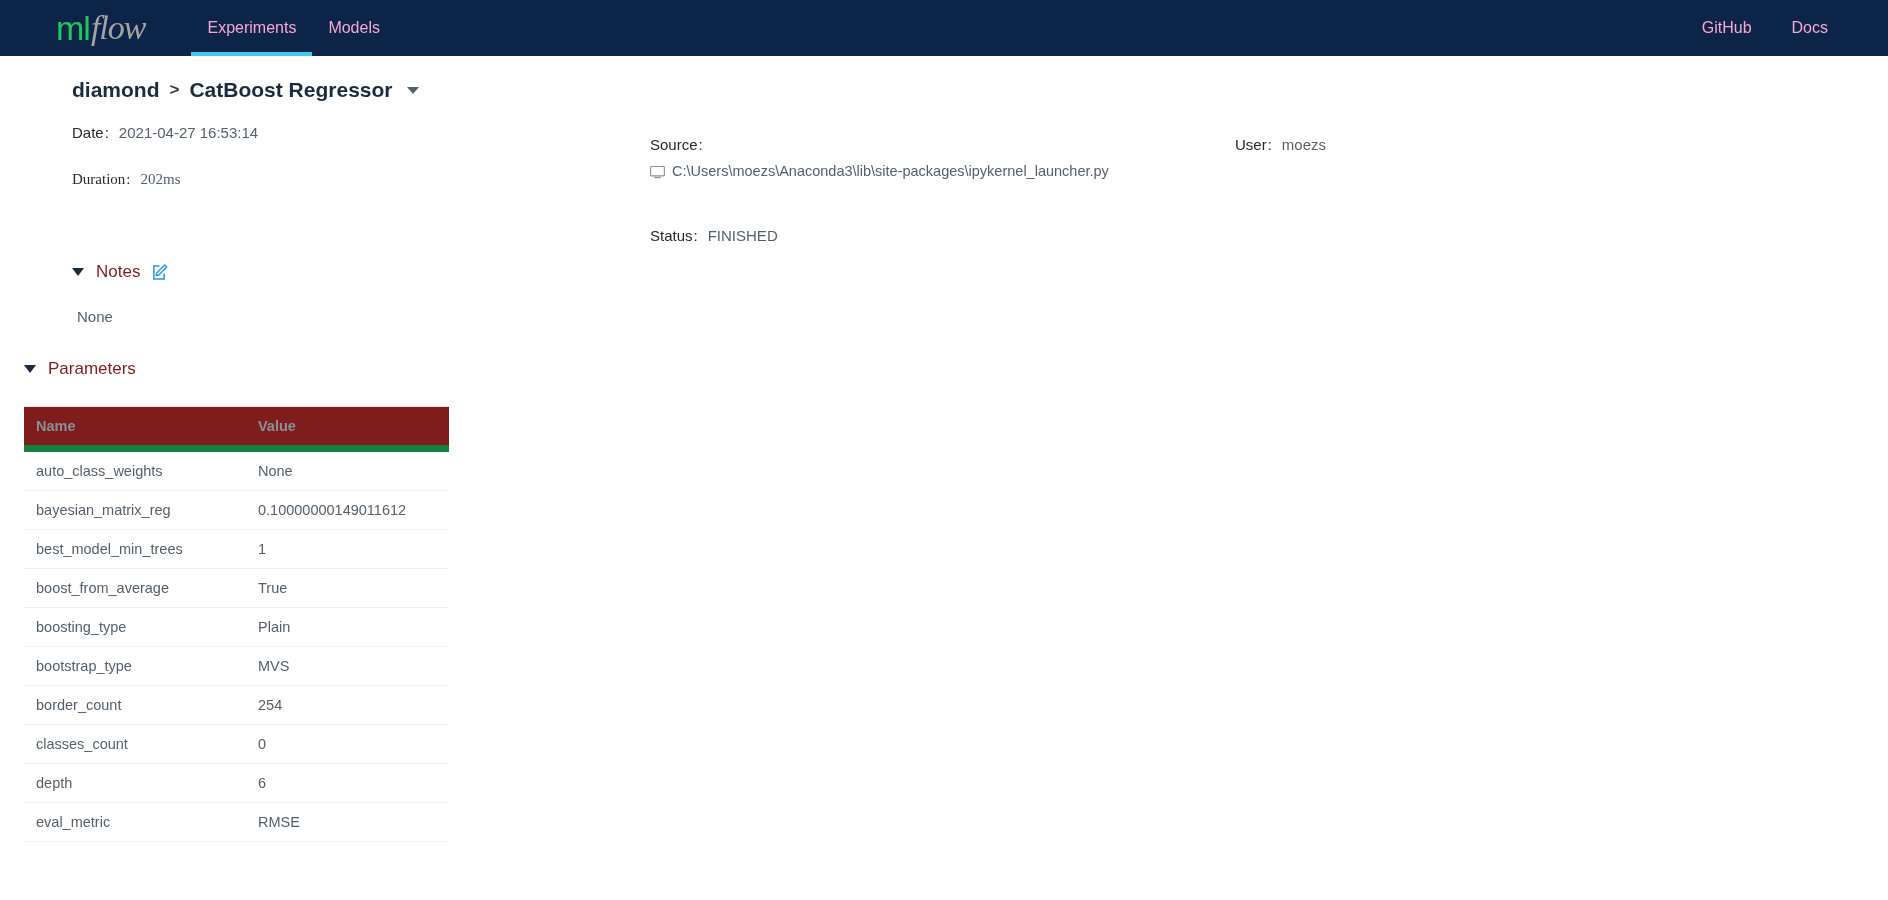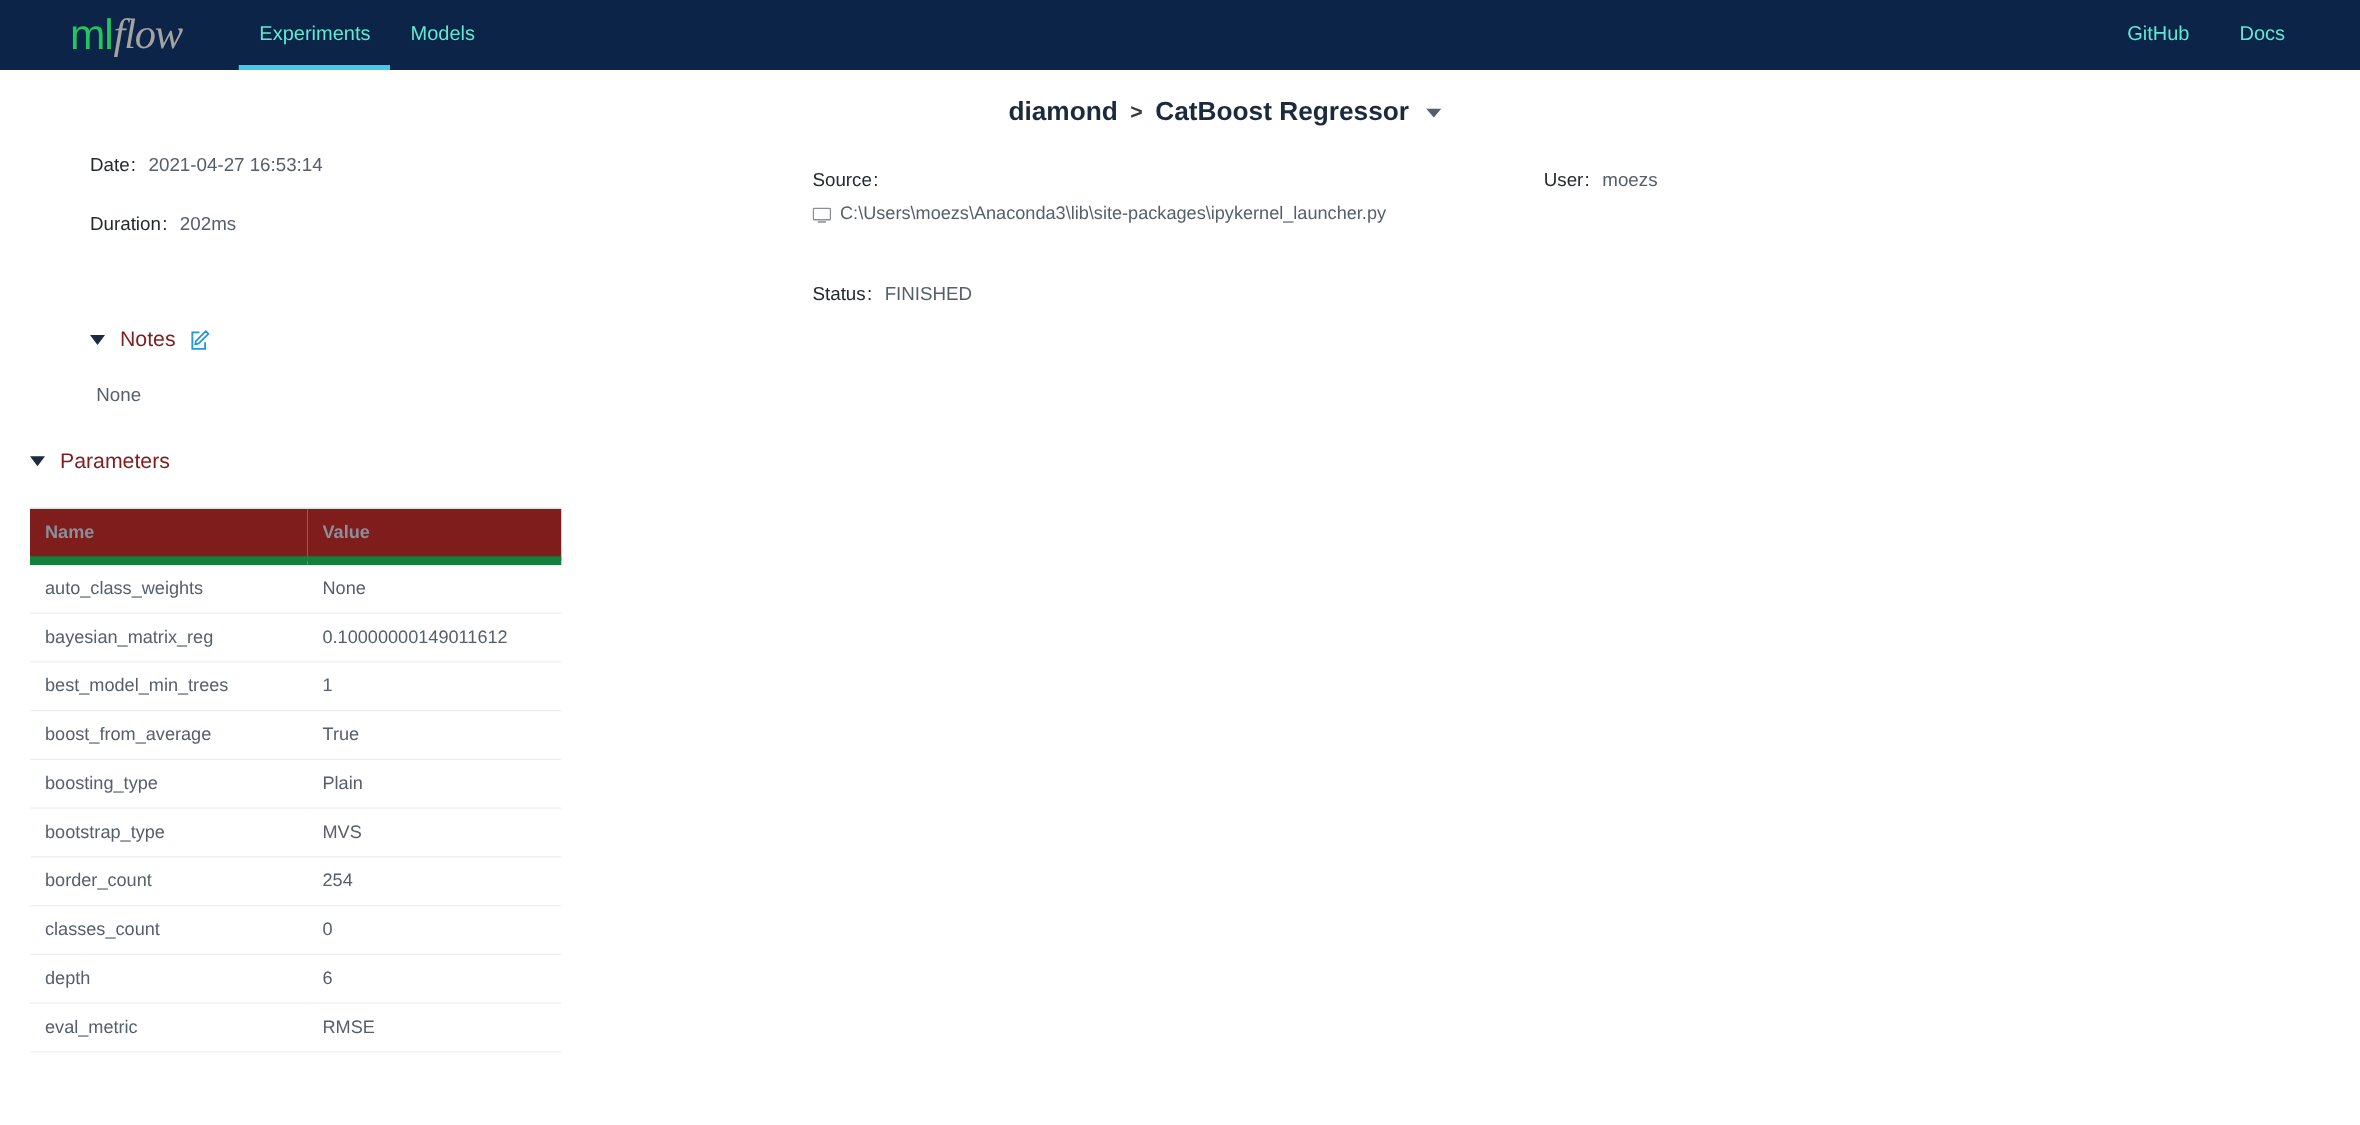--- a/index.html
+++ b/index.html
@@ -43,21 +43,21 @@
     margin-left: 1px;
   }
   .nav-left {
     display: flex;
     align-items: stretch;
     margin-left: 36px;
   }
   .nav-item {
     display: flex;
     align-items: center;
-    color: #5eead4;
+    color: #f9a8d4;
     font-size: 16px;
     padding: 0 16px;
     cursor: pointer;
     position: relative;
     white-space: nowrap;
   }
   .nav-item.active::after {
     content: "";
     position: absolute;
     left: 0; right: 0; bottom: 0;
@@ -72,21 +72,20 @@
   .nav-right .nav-item { padding: 0 20px; }
 
   
   .breadcrumb {
     display: flex;
     align-items: center;
     padding: 22px 0 0 72px;
     font-size: 21px;
     font-weight: bold;
     color: #1b2a3d;
-    justify-content: center;
   }
   .breadcrumb .crumb { cursor: pointer; }
   .breadcrumb .sep {
     margin: 0 10px;
     font-size: 17px;
     font-weight: bold;
     color: #333b44;
   }
   .breadcrumb .caret {
     margin-left: 14px;
@@ -233,21 +232,21 @@
 </div>
 
 <div class="meta">
 
   <div class="meta-col col-a">
     <div class="meta-row">
       <span class="meta-label">Date</span>
       <span class="meta-colon">:</span>
       <span class="meta-value">2021-04-27 16:53:14</span>
     </div>
-    <div class="meta-row" style="margin-top:17px;">
+    <div class="meta-row" style="margin-top:17px;font-family:Liberation Serif, serif;">
       <span class="meta-label">Duration</span>
       <span class="meta-colon">:</span>
       <span class="meta-value">202ms</span>
     </div>
   </div>
 
   <div class="meta-col col-b">
     <div class="source-block">
       <div class="source-head">
         <span class="meta-label">Source</span><span class="meta-colon">:</span>

